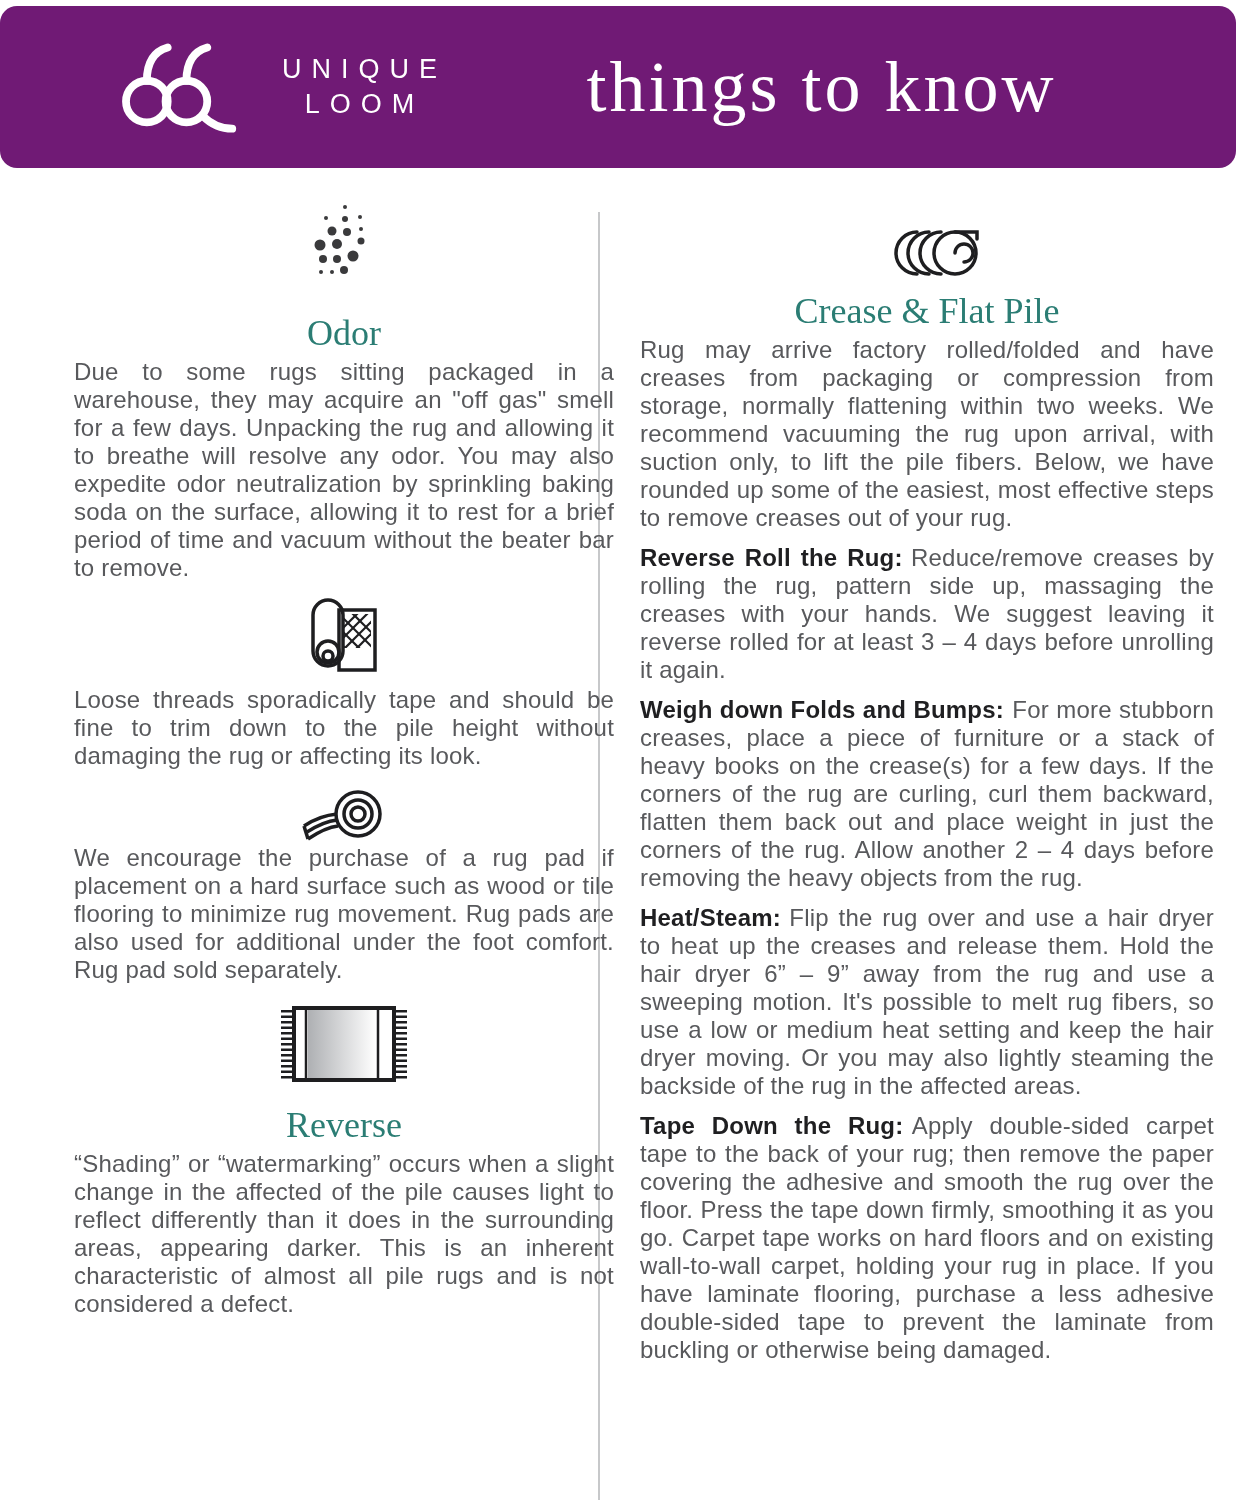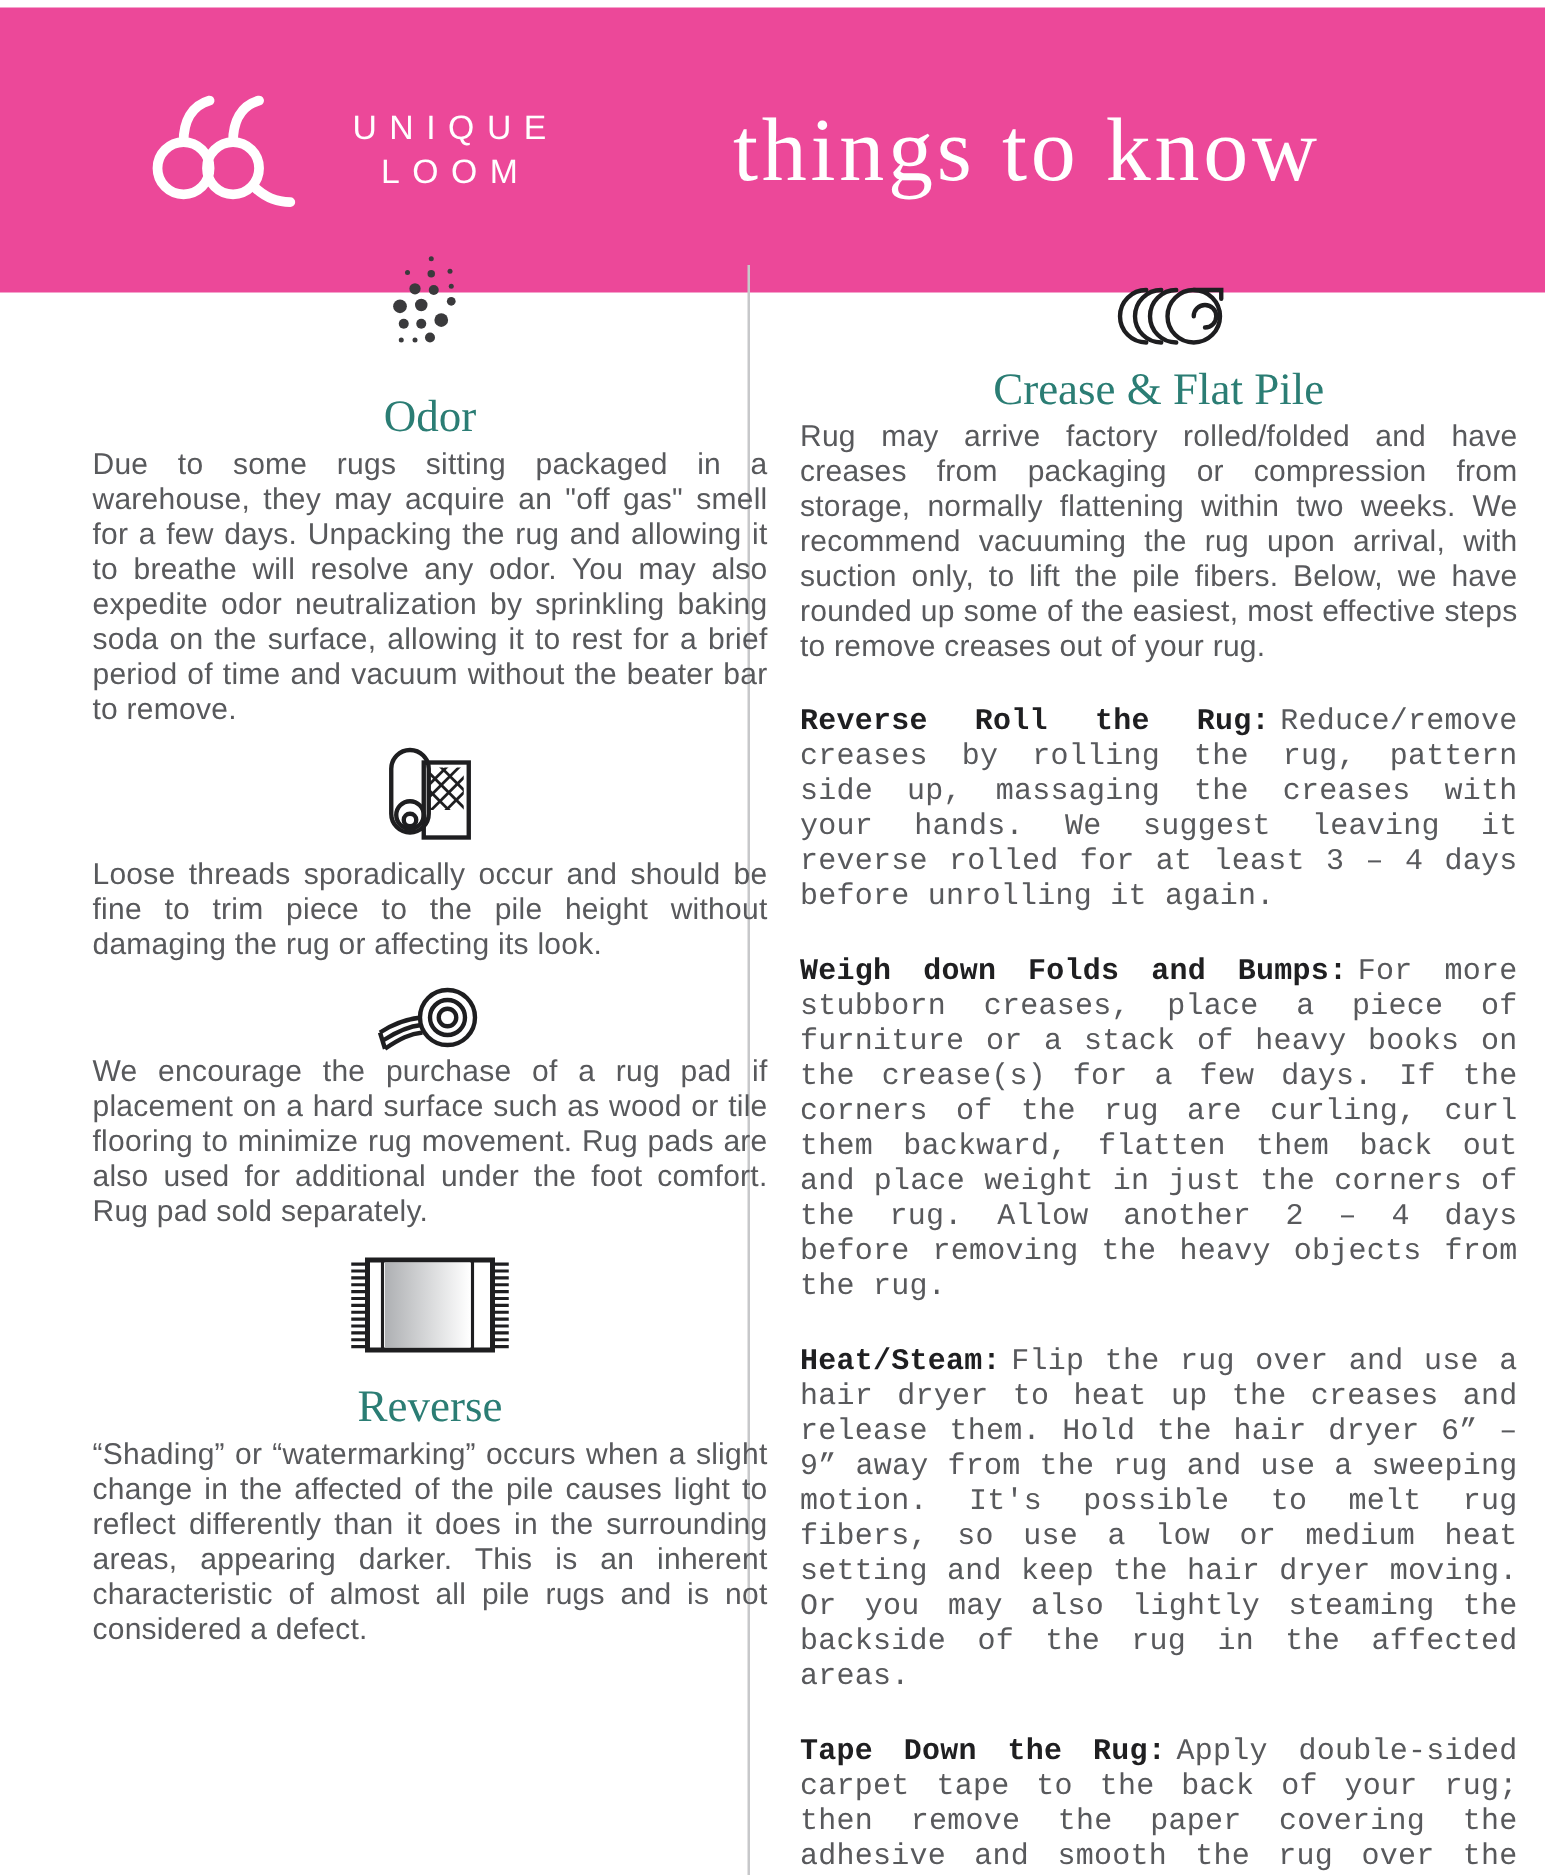--- a/index.html
+++ b/index.html
@@ -3,22 +3,22 @@
 <meta charset="utf-8">
 <style>
   html,body { margin:0; padding:0; }
   .page {
     position:relative; width:1236px; height:1500px;
     background:#ffffff; overflow:hidden;
     font-family:"Liberation Sans", sans-serif;
   }
   
   .header {
-    position:absolute; top:6px; left:0; right:0; height:228px;
-    background:#ec4899; display:flex; align-items:center;
+    position:absolute; top:6px; left:0; right:0; height:162px;
+    background:#701a75; display:flex; align-items:center;border-radius:17px;
   }
   .brand { display:flex; align-items:center; margin-left:96px; }
   .brand svg { display:block; }
   .brand-text {
     margin-left:26px; color:#ffffff; font-size:27px;
     letter-spacing:10px; line-height:1.3; text-align:center; font-weight:400;
   }
   .header-title {
     flex:1; text-align:center; color:#ffffff;
     font-family:"Liberation Serif", serif; font-weight:400;
@@ -39,21 +39,21 @@
     color:#2b7d74; font-size:36px; text-align:center;
     margin:16px 0 4px 0; line-height:42px;
   }
   .body {
     color:#58595c; font-size:24px; line-height:28px;
     text-align:justify; margin:0; letter-spacing:0.2px;
   }
   .m-top-1 { margin-top:14px; }
   .m-top-2 { margin-top:16px; }
   .m-top-3 { margin-top:18px; }
-  .tip { margin-top:32px;font-family:Liberation Mono, monospace; }
+  .tip { margin-top:12px; }
   .tip-label { font-weight:bold; color:#1f1f21; margin-right:0.35em; }
   .ink { stroke:#1e1e20; fill:none; stroke-width:3.5; }
 </style>
 </head>
 <body>
 
 <div class="page">
 
   <div class="header">
     <div class="brand">
@@ -124,21 +124,21 @@
             <line x1="36" y1="8" x2="70" y2="42"></line>
             <line x1="30" y1="16" x2="66" y2="52"></line>
             <line x1="26" y1="26" x2="60" y2="60"></line>
             <line x1="24" y1="38" x2="54" y2="68"></line>
           </g>
           <rect class="ink" x="6" y="4" width="30" height="66" rx="15" fill="#ffffff"></rect>
           <circle class="ink" cx="21" cy="56" r="11" fill="#ffffff"></circle>
           <circle class="ink" cx="21" cy="60" r="5"></circle>
         </svg>
       </div>
-      <p class="body">Loose threads sporadically occur and should be fine to trim piece to the pile height without damaging the rug or affecting its look.</p>
+      <p class="body">Loose threads sporadically tape and should be fine to trim down to the pile height without damaging the rug or affecting its look.</p>
     </section>
 
     <section>
       <div class="icon-box m-top-2">
         <svg width="88" height="58" viewBox="0 0 88 58">
           <circle class="ink" cx="58" cy="28" r="22" fill="#ffffff"></circle>
           <circle class="ink" cx="58" cy="28" r="14"></circle>
           <circle class="ink" cx="58" cy="28" r="7"></circle>
           <path class="ink" d="M4,40 C16,32 26,29 37,28"></path>
           <path class="ink" d="M8,53 C20,45 28,41 38,40"></path>

